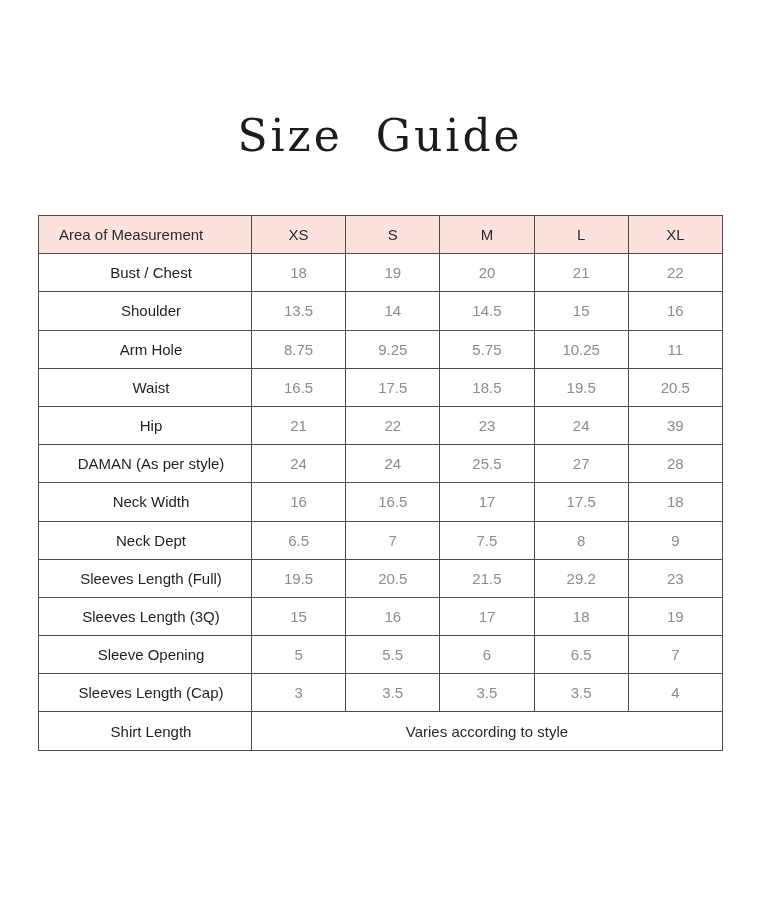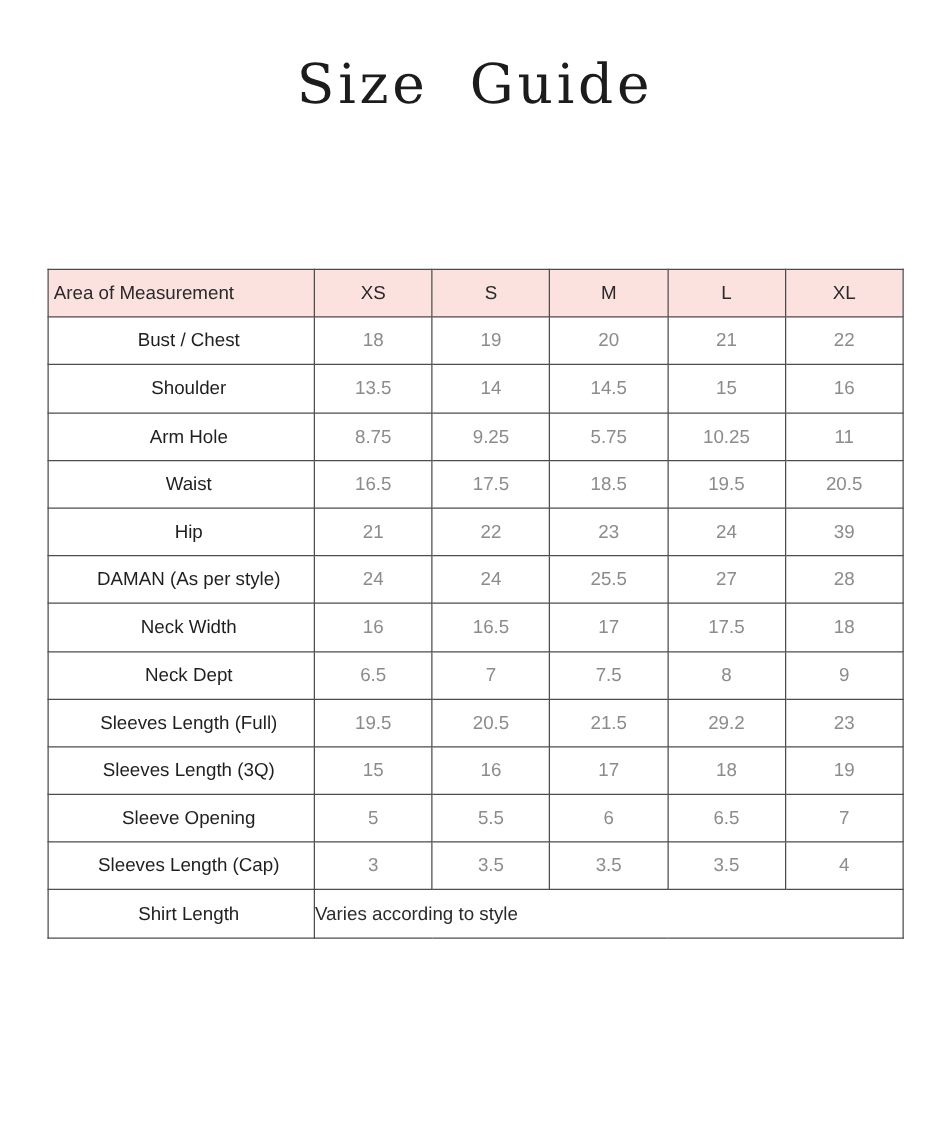--- a/index.html
+++ b/index.html
@@ -13,21 +13,21 @@
   }
   .page {
     position: relative;
     width: 760px;
     height: 907px;
     background: #ffffff;
     overflow: hidden;
   }
   .page-title {
     margin: 0;
-    padding-top: 44px;
+    padding-top: 112px;
     text-align: center;
     font-family: "DejaVu Serif", "Liberation Serif", serif;
     font-weight: 400;
     font-size: 44px;
     line-height: 1.1;
     letter-spacing: 3px;
     word-spacing: 16px;
     color: #1c1c1c;
   }
   table.size-table {
@@ -49,32 +49,33 @@
   }
   .size-table col.c-label { width: 213px; }
   .size-table col.c-size  { width: 94.2px; }
   .size-table thead th {
     background: var(--header-bg, #fbe2df);
     font-weight: 400;
     color: #2a2a2a;
   }
   .size-table thead th.label-col {
     text-align: left;
-    padding-left: 4px;
+    padding-left: 20px;
   }
   .size-table td.row-label {
     text-align: center;
     padding-left: 12px;
     color: var(--label-color, #1f1f1f);
   }
   .size-table td.size-value {
     text-align: center;
     color: var(--value-color, #8c8c8c);
   }
   .size-table td.footer-note {
+    text-align: center;
     color: #2b2b2b;
   }
 </style>
 </head>
 <body>
 
 <div class="page">
 
   <h1 class="page-title">Size Guide</h1>
 

